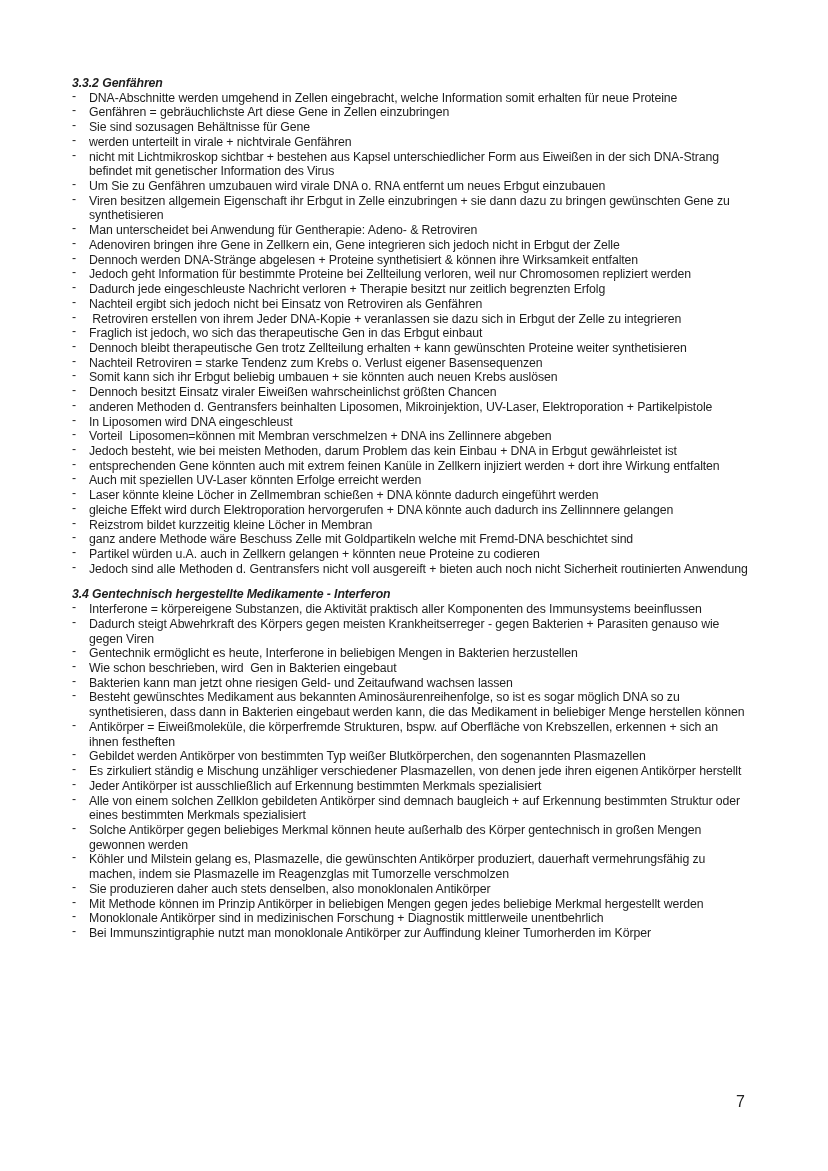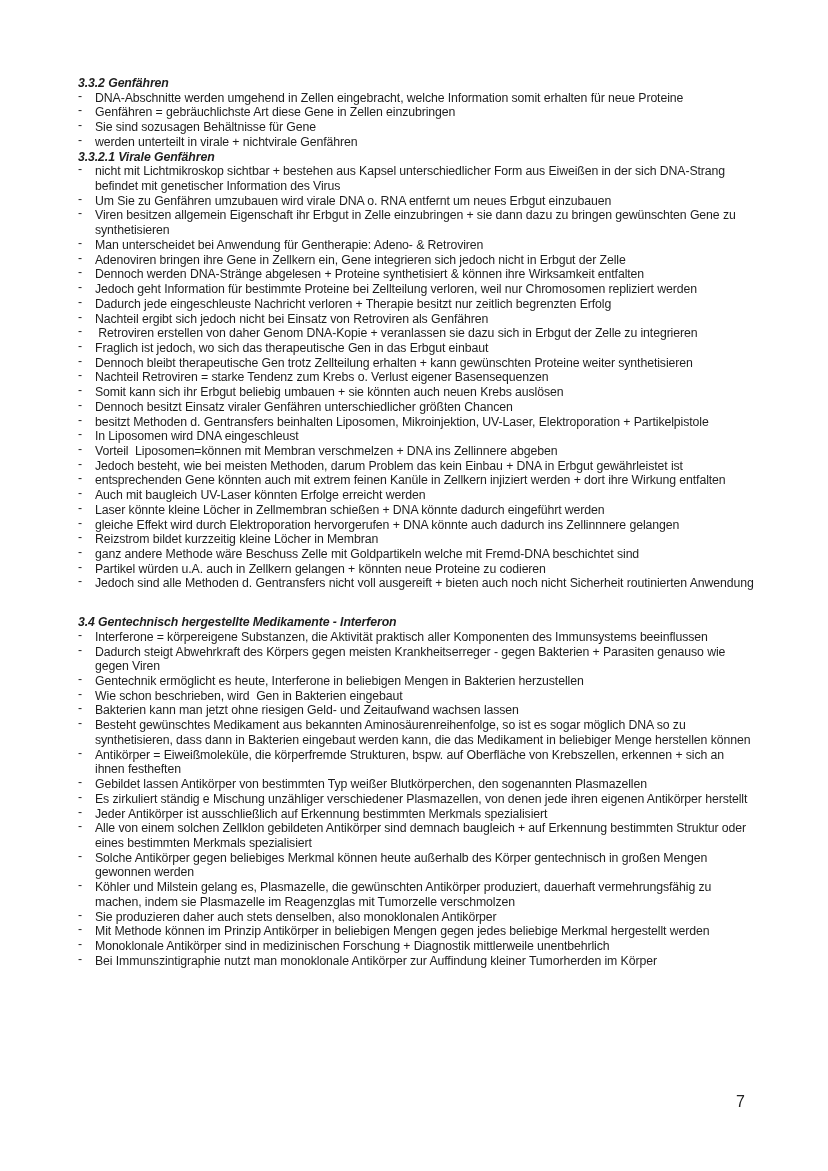--- a/index.html
+++ b/index.html
@@ -11,29 +11,29 @@
     position: relative;
     width: 828px;
     height: 1171px;
     background: #ffffff;
     overflow: hidden;
     font-family: "Liberation Sans", "DejaVu Sans", sans-serif;
     color: #1e1e1e;
   }
   .content {
     position: absolute;
-    left: 78px;
+    left: 72px;
     top: 76px;
     width: 676px;
     font-size: 12.3px;
     line-height: 14.72px;
     letter-spacing: -0.1px;
   }
   .section { margin: 0; }
-  .section.gap-before { margin-top: 24px; }
+  .section.gap-before { margin-top: 11px; }
   .heading {
     font-weight: bold;
     font-style: italic;
   }
   .bullet {
     display: flex;
     align-items: flex-start;
   }
   .dash {
     flex: 0 0 17px;
@@ -71,21 +71,20 @@
         <div class="bullet">
           <span class="dash">-</span>
           <span class="btext">Sie sind sozusagen Behältnisse für Gene</span>
         </div>
         <div class="bullet">
           <span class="dash">-</span>
           <span class="btext">werden unterteilt in virale + nichtvirale Genfähren</span>
         </div>
       </div>
       <div class="section">
-        <div class="heading">3.3.2.1 Virale Genfähren</div>
         <div class="bullet">
           <span class="dash">-</span>
           <span class="btext">nicht mit Lichtmikroskop sichtbar + bestehen aus Kapsel unterschiedlicher Form aus Eiweißen in der sich DNA-Strang befindet mit genetischer Information des Virus</span>
         </div>
         <div class="bullet">
           <span class="dash">-</span>
           <span class="btext">Um Sie zu Genfähren umzubauen wird virale DNA o. RNA entfernt um neues Erbgut einzubauen</span>
         </div>
         <div class="bullet">
           <span class="dash">-</span>
@@ -110,67 +109,67 @@
         <div class="bullet">
           <span class="dash">-</span>
           <span class="btext">Dadurch jede eingeschleuste Nachricht verloren + Therapie besitzt nur zeitlich begrenzten Erfolg</span>
         </div>
         <div class="bullet">
           <span class="dash">-</span>
           <span class="btext">Nachteil ergibt sich jedoch nicht bei Einsatz von Retroviren als Genfähren</span>
         </div>
         <div class="bullet">
           <span class="dash">-</span>
-          <span class="btext"> Retroviren erstellen von daher Genom DNA-Kopie + veranlassen sie dazu sich in Erbgut der Zelle zu integrieren</span>
+          <span class="btext"> Retroviren erstellen von ihrem Jeder DNA-Kopie + veranlassen sie dazu sich in Erbgut der Zelle zu integrieren</span>
         </div>
         <div class="bullet">
           <span class="dash">-</span>
           <span class="btext">Fraglich ist jedoch, wo sich das therapeutische Gen in das Erbgut einbaut</span>
         </div>
         <div class="bullet">
           <span class="dash">-</span>
           <span class="btext">Dennoch bleibt therapeutische Gen trotz Zellteilung erhalten + kann gewünschten Proteine weiter synthetisieren</span>
         </div>
         <div class="bullet">
           <span class="dash">-</span>
           <span class="btext">Nachteil Retroviren = starke Tendenz zum Krebs o. Verlust eigener Basensequenzen</span>
         </div>
         <div class="bullet">
           <span class="dash">-</span>
           <span class="btext">Somit kann sich ihr Erbgut beliebig umbauen + sie könnten auch neuen Krebs auslösen</span>
         </div>
         <div class="bullet">
           <span class="dash">-</span>
-          <span class="btext">Dennoch besitzt Einsatz viraler Genfähren unterschiedlicher größten Chancen</span>
-        </div>
-      </div>
-      <div class="section">
-        <div class="bullet">
-          <span class="dash">-</span>
-          <span class="btext">besitzt Methoden d. Gentransfers beinhalten Liposomen, Mikroinjektion, UV-Laser, Elektroporation + Partikelpistole</span>
+          <span class="btext">Dennoch besitzt Einsatz viraler Eiweißen wahrscheinlichst größten Chancen</span>
+        </div>
+      </div>
+      <div class="section">
+        <div class="bullet">
+          <span class="dash">-</span>
+          <span class="btext">anderen Methoden d. Gentransfers beinhalten Liposomen, Mikroinjektion, UV-Laser, Elektroporation + Partikelpistole</span>
         </div>
         <div class="bullet">
           <span class="dash">-</span>
           <span class="btext">In Liposomen wird DNA eingeschleust</span>
         </div>
         <div class="bullet">
           <span class="dash">-</span>
           <span class="btext">Vorteil  Liposomen=können mit Membran verschmelzen + DNA ins Zellinnere abgeben</span>
         </div>
         <div class="bullet">
           <span class="dash">-</span>
           <span class="btext">Jedoch besteht, wie bei meisten Methoden, darum Problem das kein Einbau + DNA in Erbgut gewährleistet ist</span>
         </div>
         <div class="bullet">
           <span class="dash">-</span>
           <span class="btext">entsprechenden Gene könnten auch mit extrem feinen Kanüle in Zellkern injiziert werden + dort ihre Wirkung entfalten</span>
         </div>
         <div class="bullet">
           <span class="dash">-</span>
-          <span class="btext">Auch mit baugleich UV-Laser könnten Erfolge erreicht werden</span>
+          <span class="btext">Auch mit speziellen UV-Laser könnten Erfolge erreicht werden</span>
         </div>
         <div class="bullet">
           <span class="dash">-</span>
           <span class="btext">Laser könnte kleine Löcher in Zellmembran schießen + DNA könnte dadurch eingeführt werden</span>
         </div>
         <div class="bullet">
           <span class="dash">-</span>
           <span class="btext">gleiche Effekt wird durch Elektroporation hervorgerufen + DNA könnte auch dadurch ins Zellinnnere gelangen</span>
         </div>
         <div class="bullet">
@@ -217,21 +216,21 @@
           <span class="btext">Besteht gewünschtes Medikament aus bekannten Aminosäurenreihenfolge, so ist es sogar möglich DNA so zu synthetisieren, dass dann in Bakterien eingebaut werden kann, die das Medikament in beliebiger Menge herstellen können</span>
         </div>
       </div>
       <div class="section">
         <div class="bullet">
           <span class="dash">-</span>
           <span class="btext">Antikörper = Eiweißmoleküle, die körperfremde Strukturen, bspw. auf Oberfläche von Krebszellen, erkennen + sich an ihnen festheften</span>
         </div>
         <div class="bullet">
           <span class="dash">-</span>
-          <span class="btext">Gebildet lassen Antikörper von bestimmten Typ weißer Blutkörperchen, den sogenannten Plasmazellen</span>
+          <span class="btext">Gebildet werden Antikörper von bestimmten Typ weißer Blutkörperchen, den sogenannten Plasmazellen</span>
         </div>
         <div class="bullet">
           <span class="dash">-</span>
           <span class="btext">Es zirkuliert ständig e Mischung unzähliger verschiedener Plasmazellen, von denen jede ihren eigenen Antikörper herstellt</span>
         </div>
         <div class="bullet">
           <span class="dash">-</span>
           <span class="btext">Jeder Antikörper ist ausschließlich auf Erkennung bestimmten Merkmals spezialisiert</span>
         </div>
         <div class="bullet">

